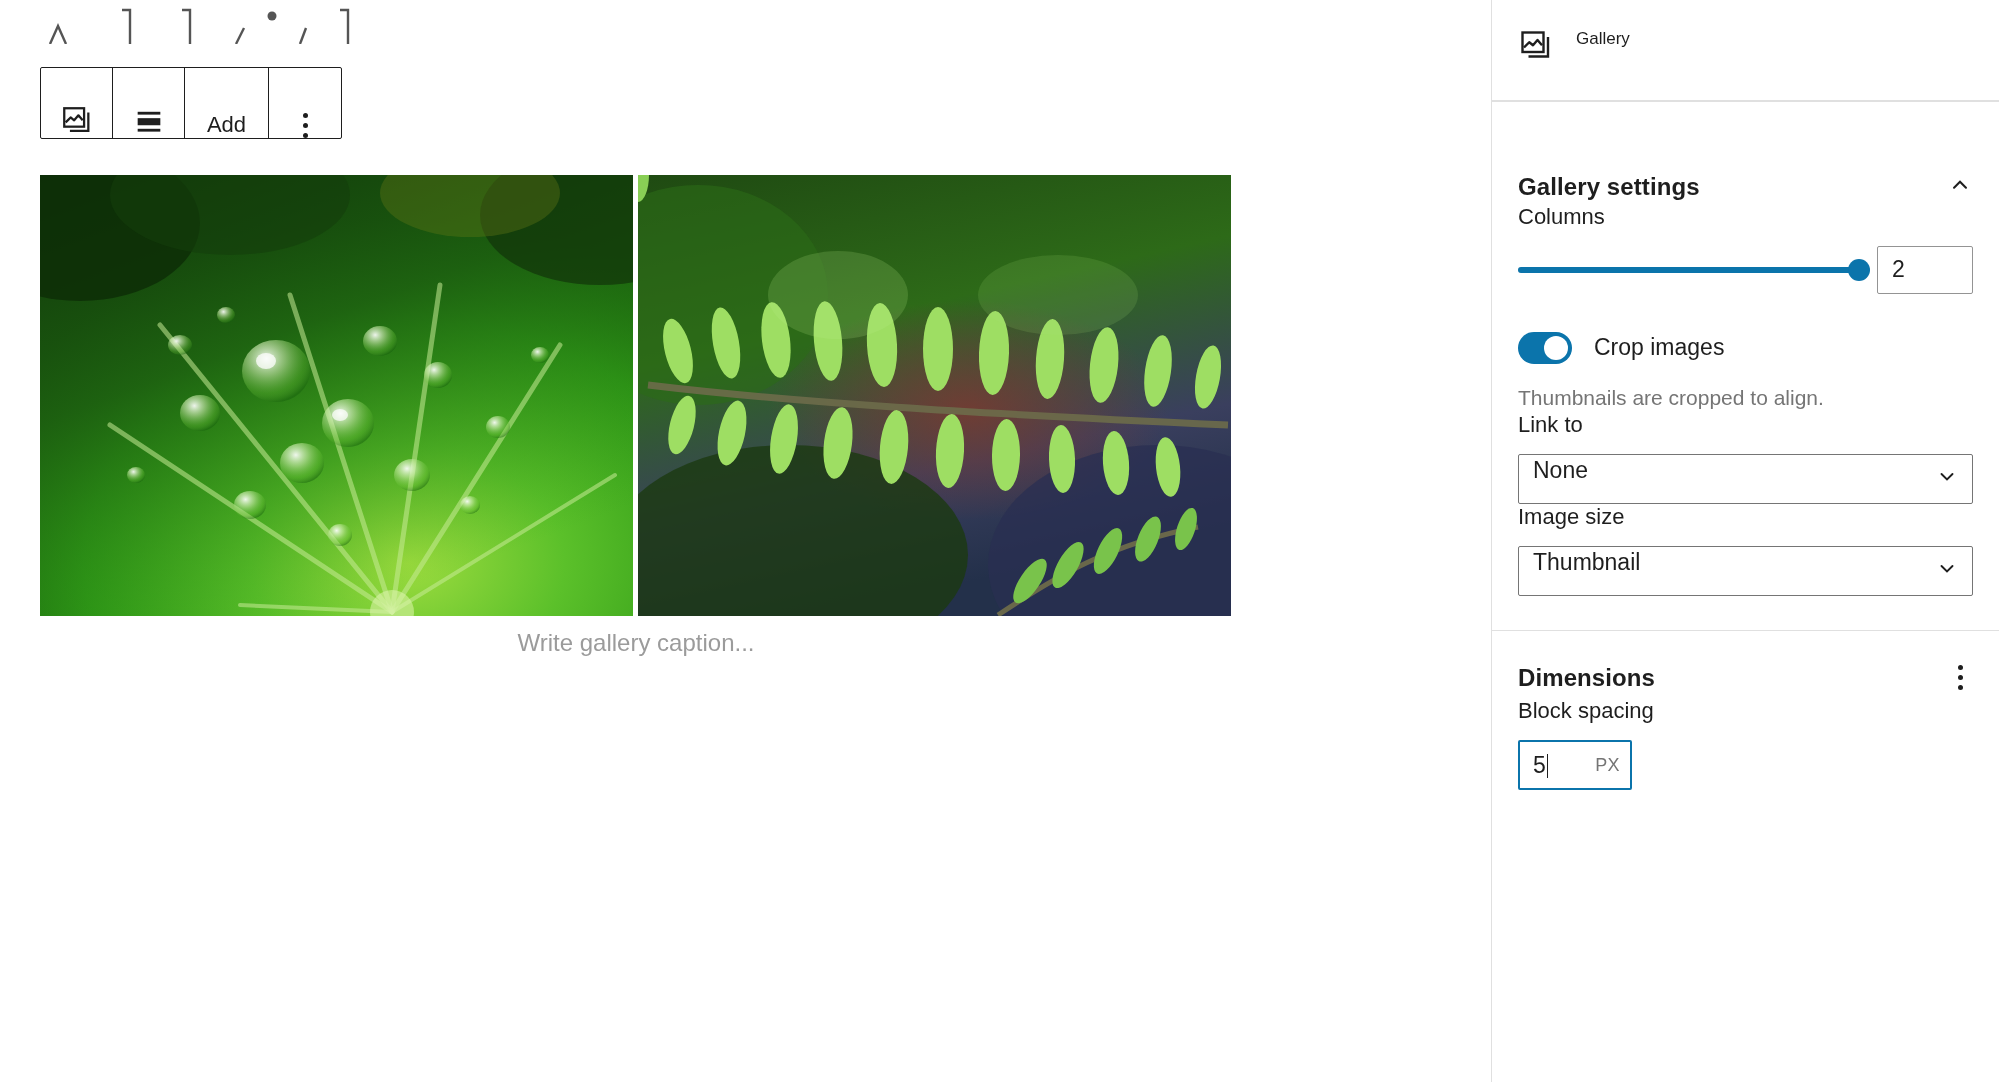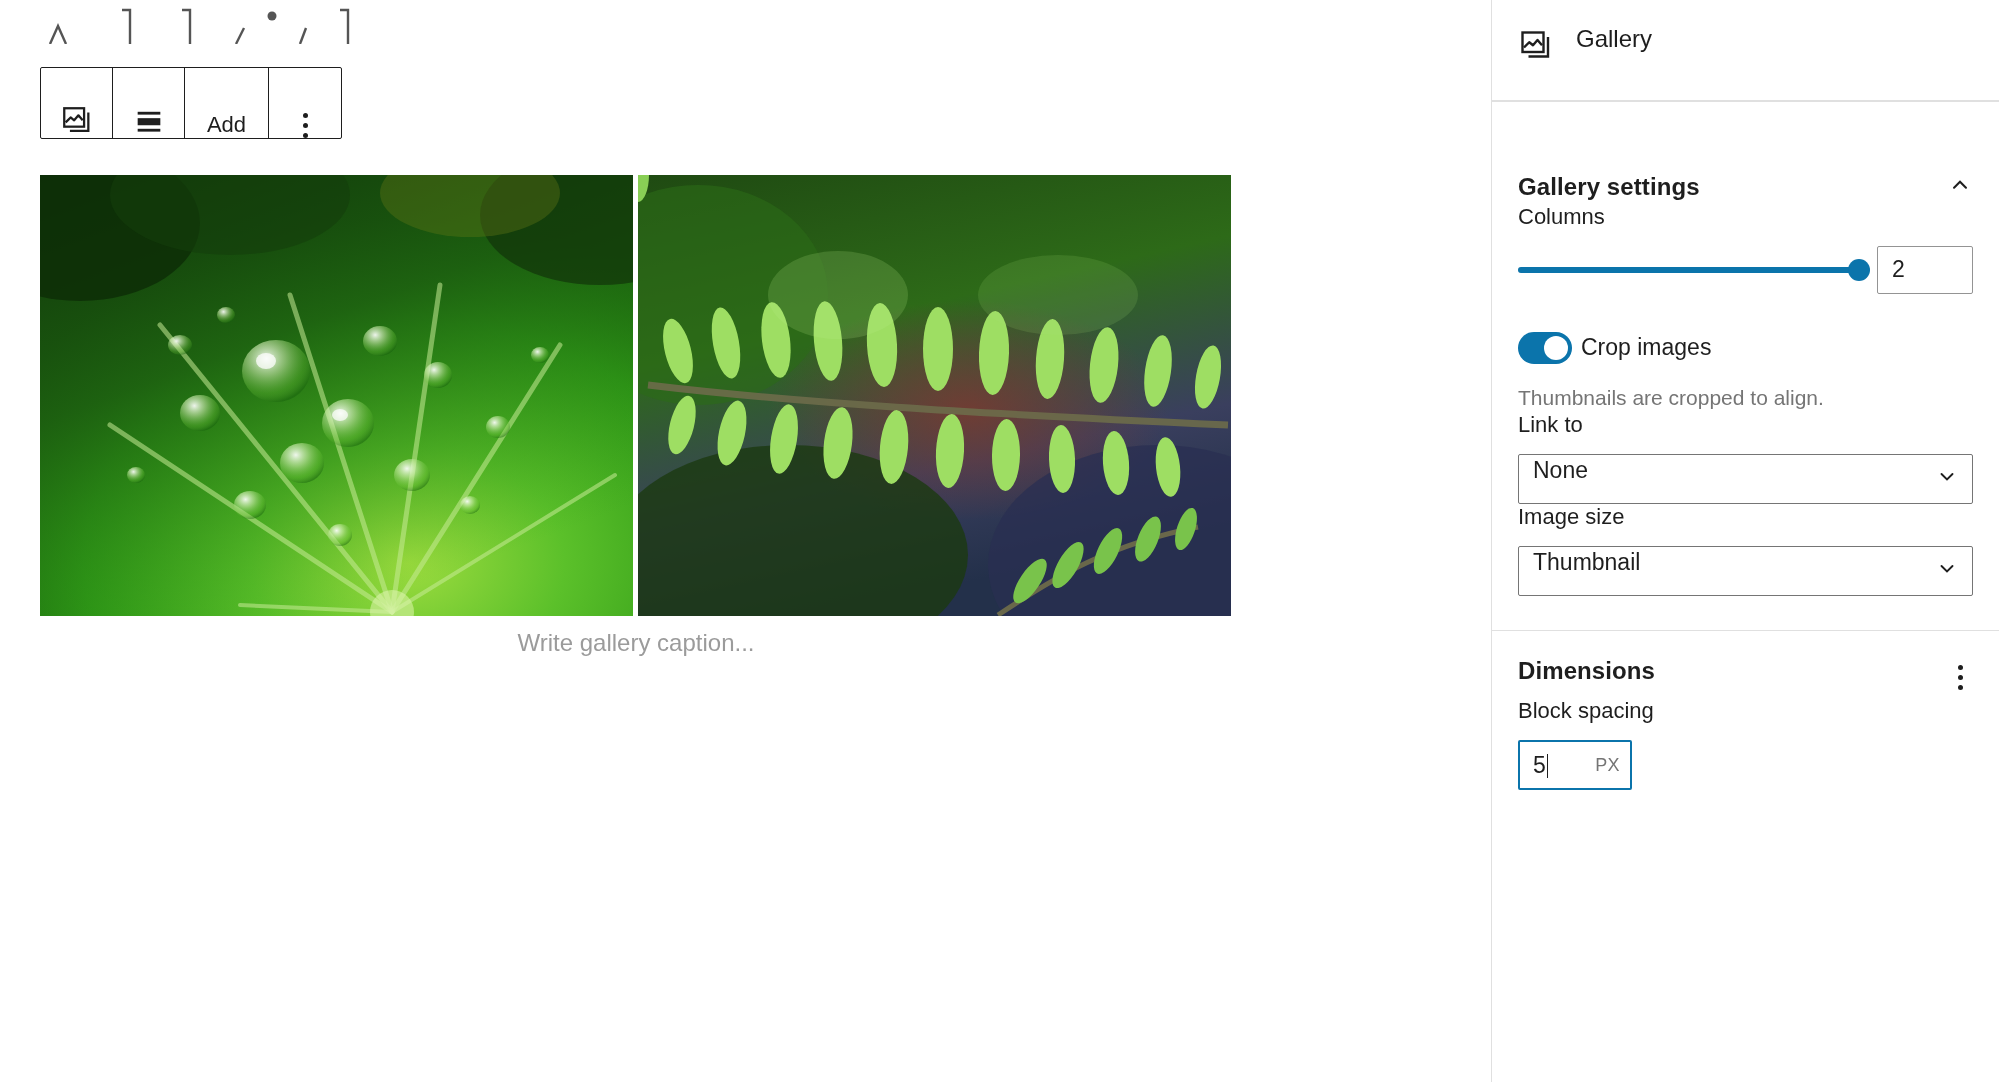--- a/index.html
+++ b/index.html
@@ -140,21 +140,21 @@
     padding: 24px 26px 30px 26px;
     align-items: flex-start;
   }
   .block-card .bc-icon {
     flex: none;
     width: 36px; height: 36px;
     margin-top: 4px;
   }
   .block-card .bc-text { flex: 1; }
   .bc-title {
-    font-size: 24px;
+    font-size: 17px;
     line-height: 30px;
     color: #1e1e1e;
     margin-bottom: 16px;
   }
   .bc-desc {
     font-size: 22px;
     line-height: 31px;
     color: #1e1e1e;
     max-width: 352px;
   }
@@ -233,21 +233,21 @@
     padding-left: 14px;
     font-size: 23px;
     color: #1e1e1e;
     font-family: "Liberation Sans", sans-serif;
   }
 
   
   .toggle-row {
     display: flex;
     align-items: center;
-    gap: 9px;
+    gap: 22px;
     margin-top: 38px;
   }
   .toggle {
     flex: none;
     position: relative;
     width: 54px; height: 32px;
     border-radius: 16px;
     background: #0b74ab;
     cursor: pointer;
   }
@@ -287,20 +287,21 @@
   .select-box .chev {
     position: absolute;
     right: 13px;
     top: 50%;
     transform: translateY(-50%);
   }
 
   
   .dims-head {
     display: flex;
+    align-items: center;
     justify-content: space-between;
   }
   .dots-menu {
     display: flex;
     flex-direction: column;
     gap: 5px;
     align-items: center;
     padding: 8px 10px;
     cursor: pointer;
   }

